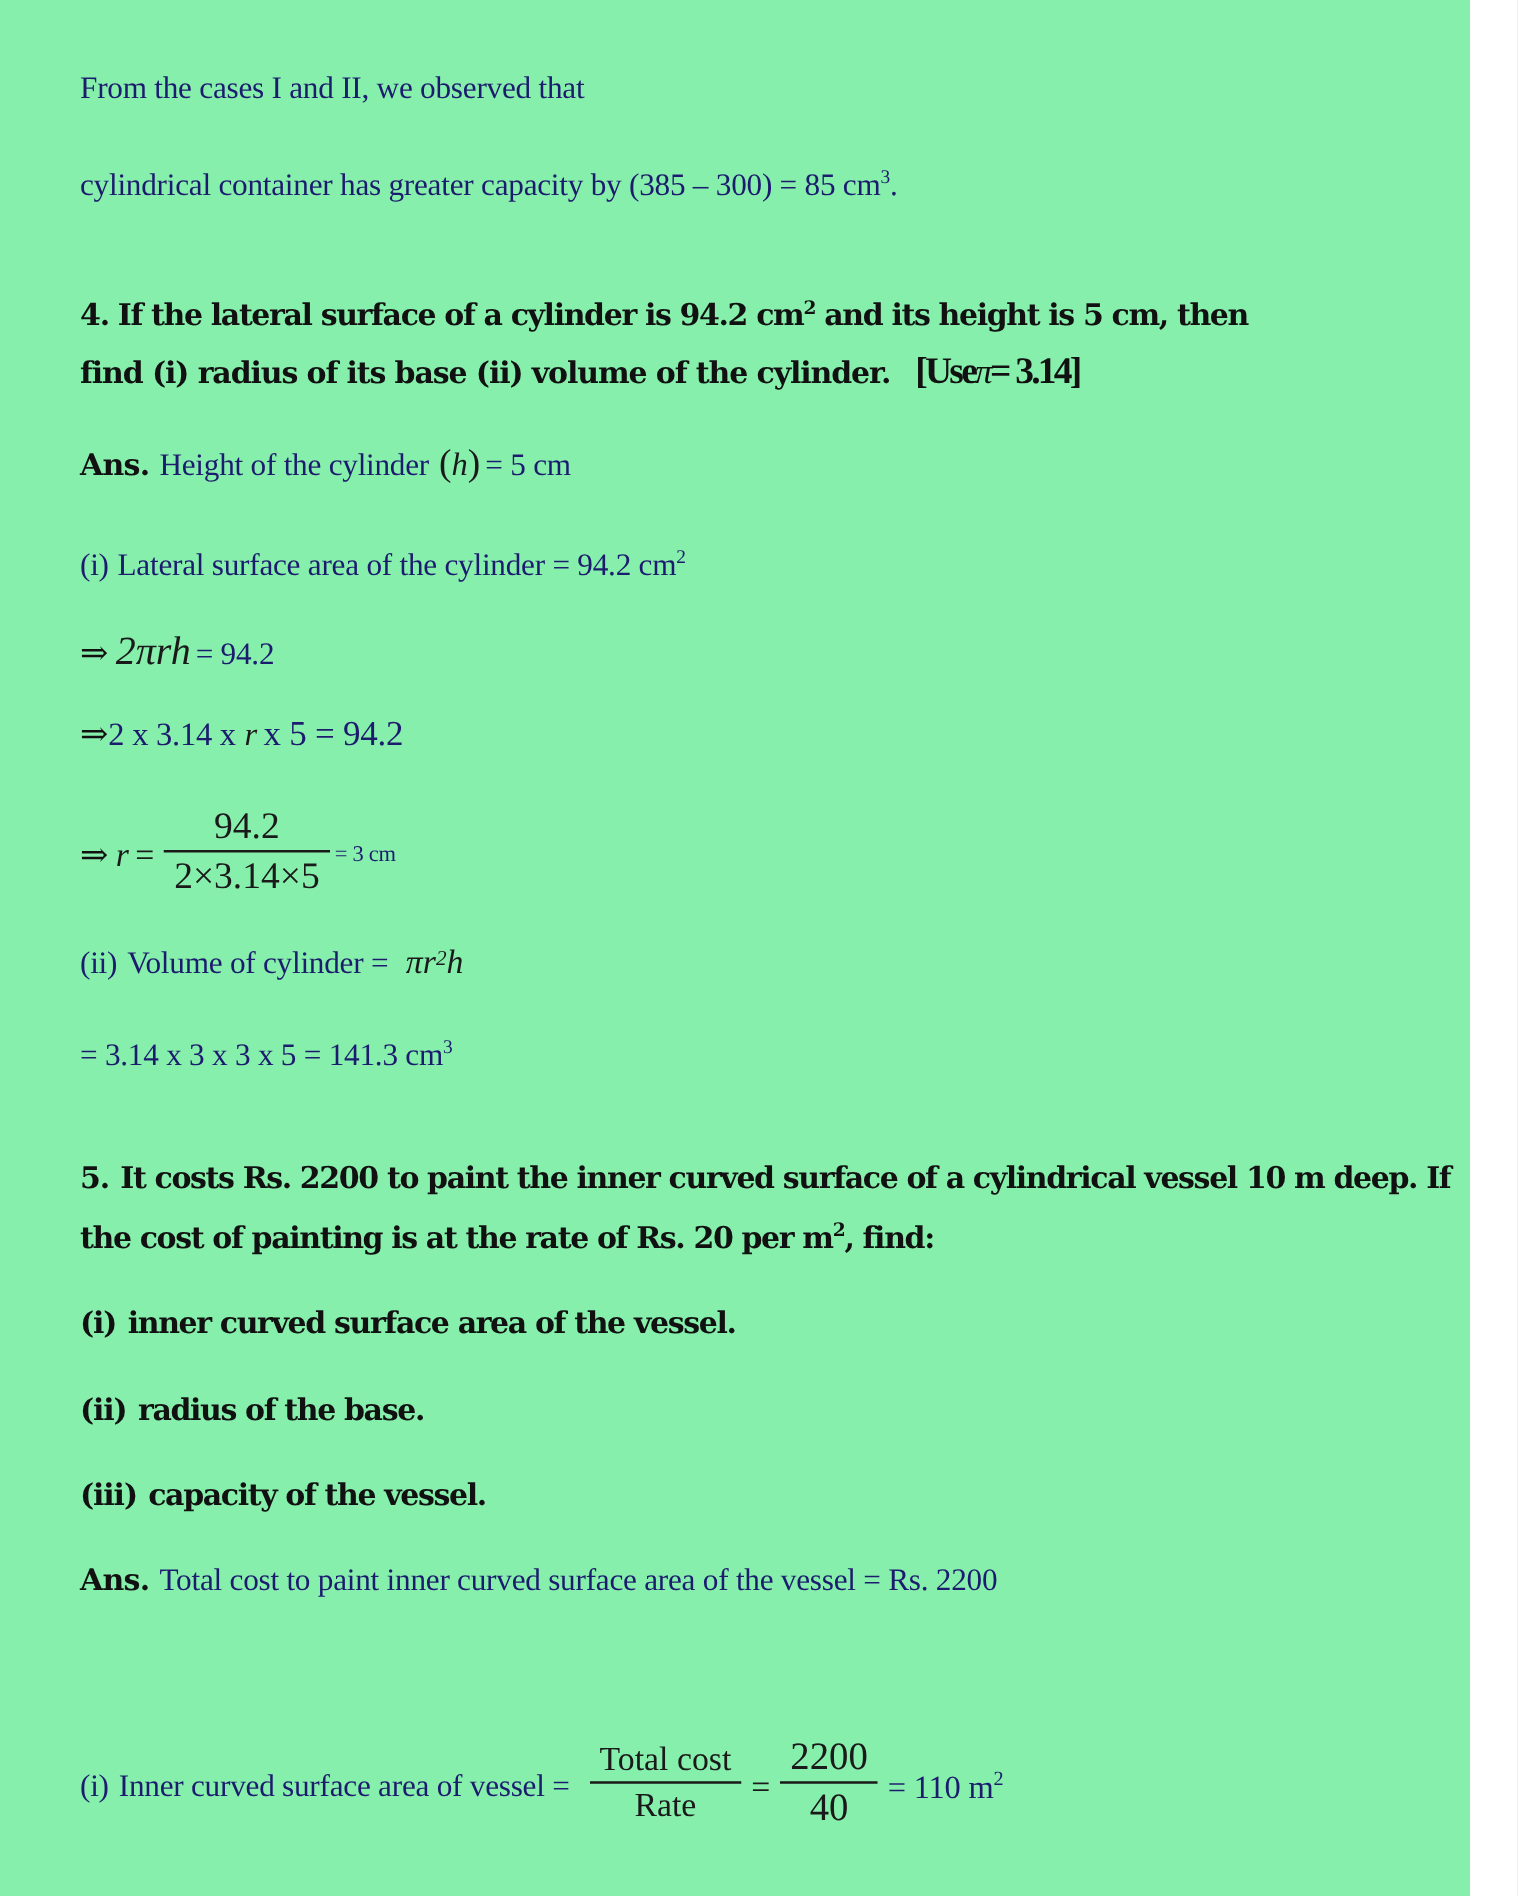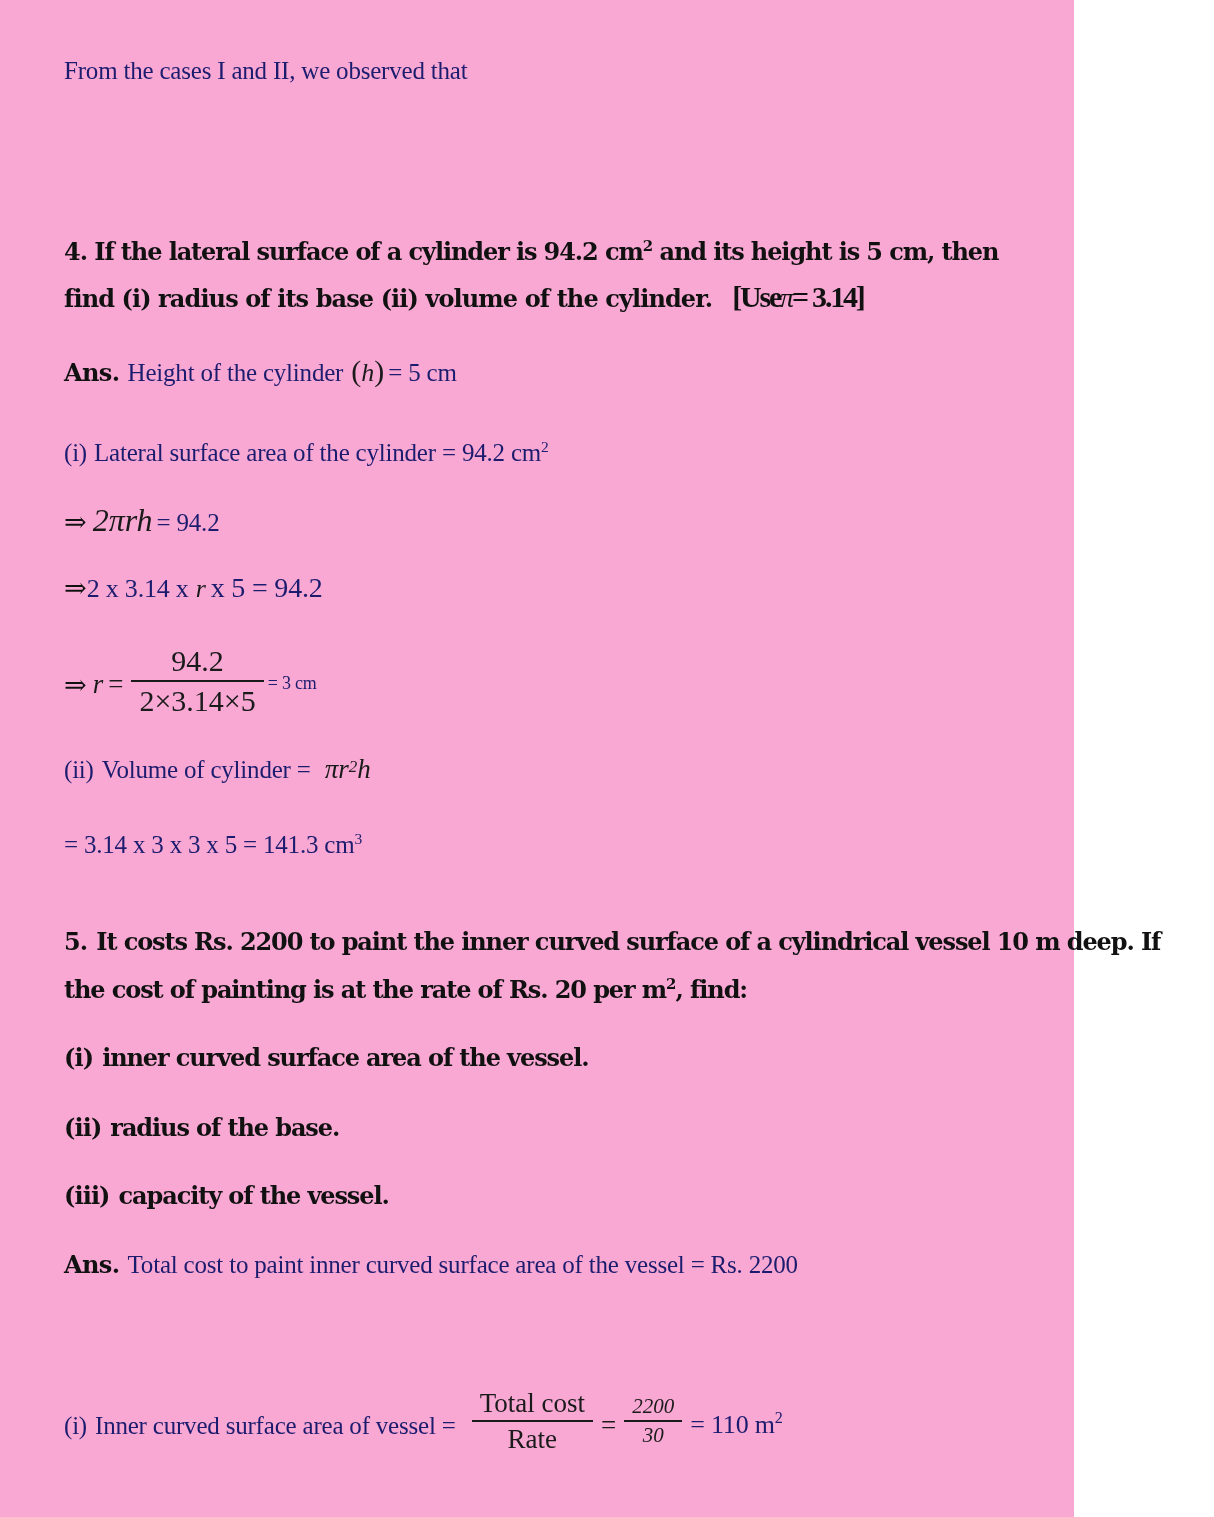--- a/index.html
+++ b/index.html
@@ -10,23 +10,23 @@
   body {
     width: 1214px;
     height: 1517px;
     position: relative;
     font-family: "Liberation Serif", "DejaVu Serif", serif;
     overflow: hidden;
   }
   .page {
     position: absolute;
     left: 0; top: 0;
-    width: 1074px;
+    width: 1176px;
     height: 1517px;
-    background: #f9a8d4;
+    background: #86efac;
   }
   .line {
     position: absolute;
     left: 64px;
     white-space: nowrap;
     line-height: 1;
   }
   
   .blue {
     color: #1c1c6e;
@@ -109,20 +109,23 @@
   .inline-mid { display: inline-block; vertical-align: middle; }
   .sp { display: inline-block; width: 10px; }
 </style>
 </head>
 <body>
 
 <div class="page">
 
   <div class="line blue" style="top:58px; font-size:25px;">From the cases I and II, we observed that</div>
 
+  <div class="line blue" style="top:136px; font-size:25px;">
+    <span>cylindrical container has greater capacity by (385 – 300) = 85 cm</span><sup>3</sup><span>.</span>
+  </div>
 
   <div class="line qbold" style="top:240px;">
     <span>4.</span><span class="sp" style="width:7px;"></span><span class="tight">If the lateral surface of a cylinder is 94.2 cm</span><sup>2</sup><span class="tight"> and its height is 5 cm, then</span>
   </div>
 
   <div class="line" style="top:282px;">
     <span class="qbold tight">find (i) radius of its base (ii) volume of the cylinder.</span><span class="sp" style="width:20px;"></span><span class="usebox"><span>[Use</span><span class="pi">π</span><span>= 3.14]</span></span>
   </div>
 
   <div class="line" style="top:356px;">
@@ -180,20 +183,20 @@
   <div class="line" style="top:1252px;">
     <span class="anslabel">Ans.</span><span class="sp" style="width:8px;"></span><span class="blue">Total cost to paint inner curved surface area of the vessel = Rs. 2200</span>
   </div>
 
 
   <div class="line" style="top:1390px;">
     <span class="blue inline-mid" style="position:relative; top:2px;">(i)</span><span class="sp" style="width:8px;"></span><span class="blue inline-mid" style="position:relative; top:2px;">Inner curved surface area of vessel =</span><span class="sp" style="width:16px;"></span><span class="frac mathup" style="font-size:27px;">
       <span class="num">Total cost</span>
       <span class="bar"></span>
       <span class="den">Rate</span>
-    </span><span class="sp" style="width:8px;"></span><span class="mathup inline-mid" style="position:relative; top:2px;">=</span><span class="sp" style="width:8px;"></span><span class="frac mathup" style="font-size:21px;font-style:italic;">
+    </span><span class="sp" style="width:8px;"></span><span class="mathup inline-mid" style="position:relative; top:2px;">=</span><span class="sp" style="width:8px;"></span><span class="frac mathup" style="font-size:31px;">
       <span class="num">2200</span>
       <span class="bar"></span>
-      <span class="den">30</span>
+      <span class="den">40</span>
     </span><span class="sp" style="width:8px;"></span><span class="blue inline-mid" style="font-size:26px; position:relative; top:2px;"><span>= 110 m</span><sup>2</sup></span>
   </div>
 
 </div>
 
 </body></html>

